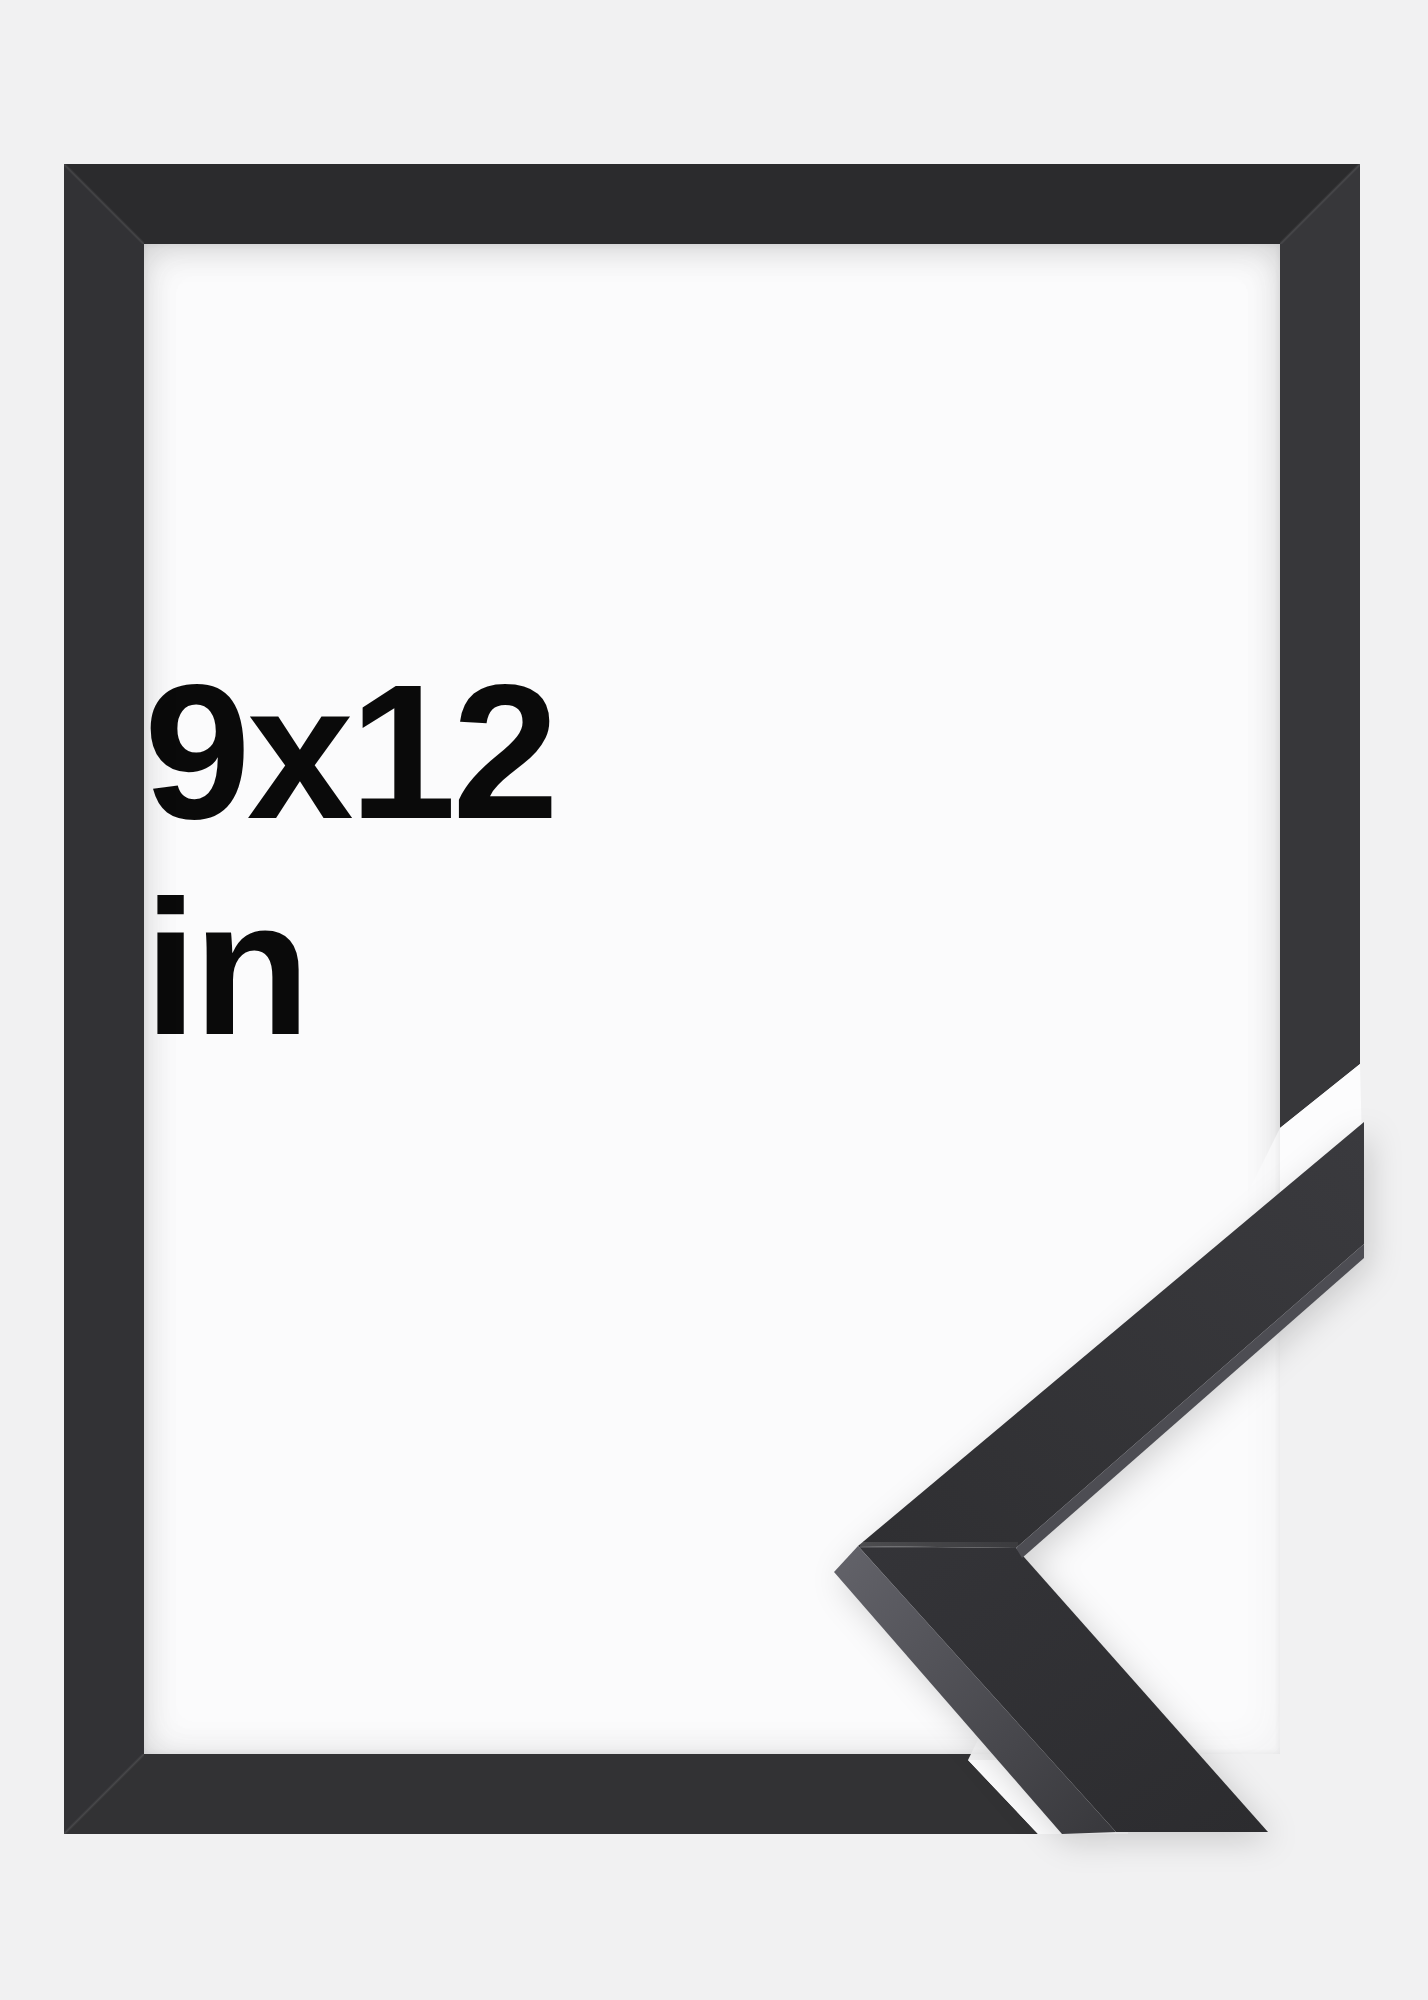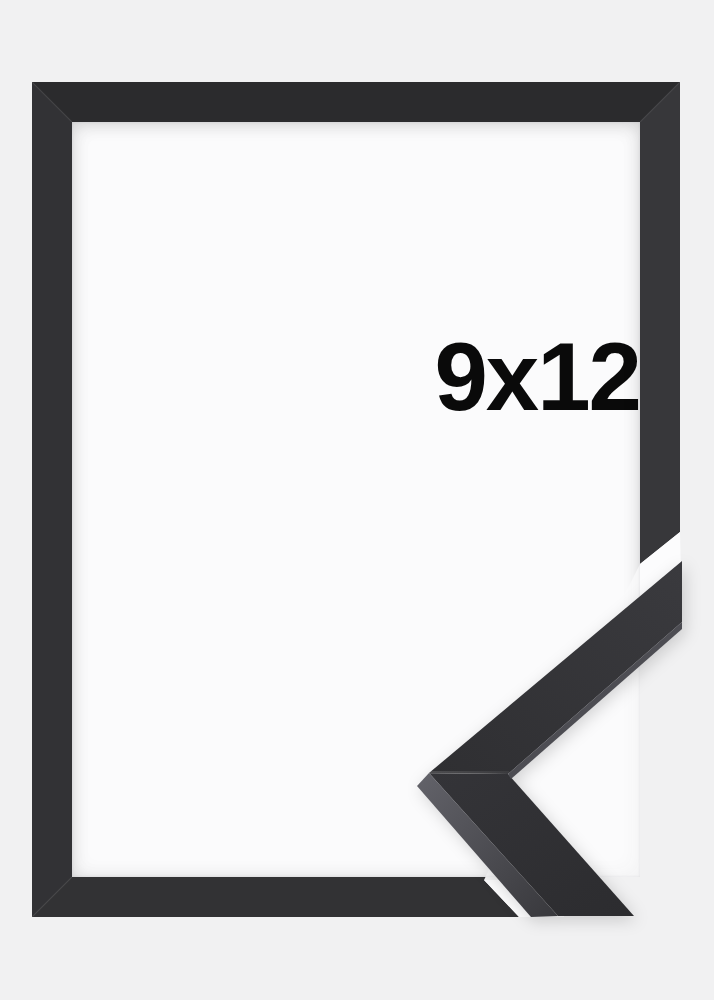--- a/index.html
+++ b/index.html
@@ -29,21 +29,21 @@
     background: #fbfbfc;
     box-shadow: inset 0 0 22px rgba(60,60,70,0.06), inset 0 0 3px rgba(60,60,70,0.09);
   }
 
   
   .size-label {
     position: absolute;
     left: 72px;
     top: 323px;
     width: 568px;
-    text-align: right;
+    text-align: left;
     color: #0a0a0a;
     font-weight: 700;
     font-size: 96px;
     line-height: 108px;
     letter-spacing: -2px;
   }
 
   
   .frame-ring {
     position: absolute;
@@ -141,20 +141,21 @@
 </style>
 </head>
 <body>
 
 <div class="stage">
 
   <div class="opening"></div>
 
   <div class="size-label">
     <div>9x12</div>
+    <div>in</div>
   </div>
 
   <div class="frame-ring"></div>
   <div class="miter tl"></div>
   <div class="miter tr"></div>
   <div class="miter bl"></div>
 
   <div class="band-upper"></div>
   <div class="band-lower"></div>
 

